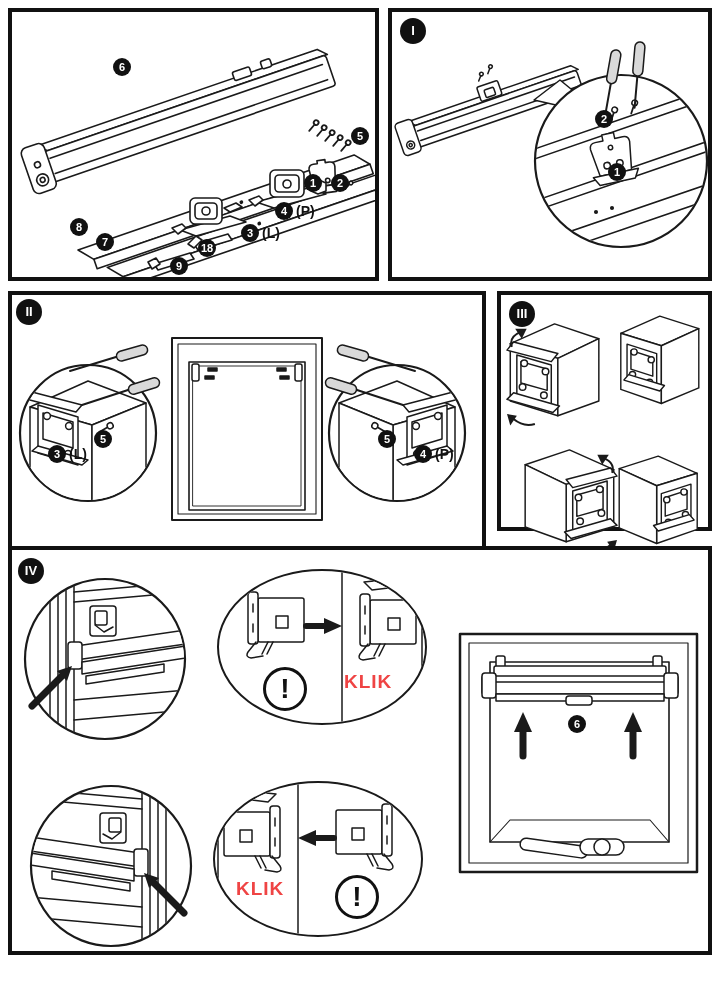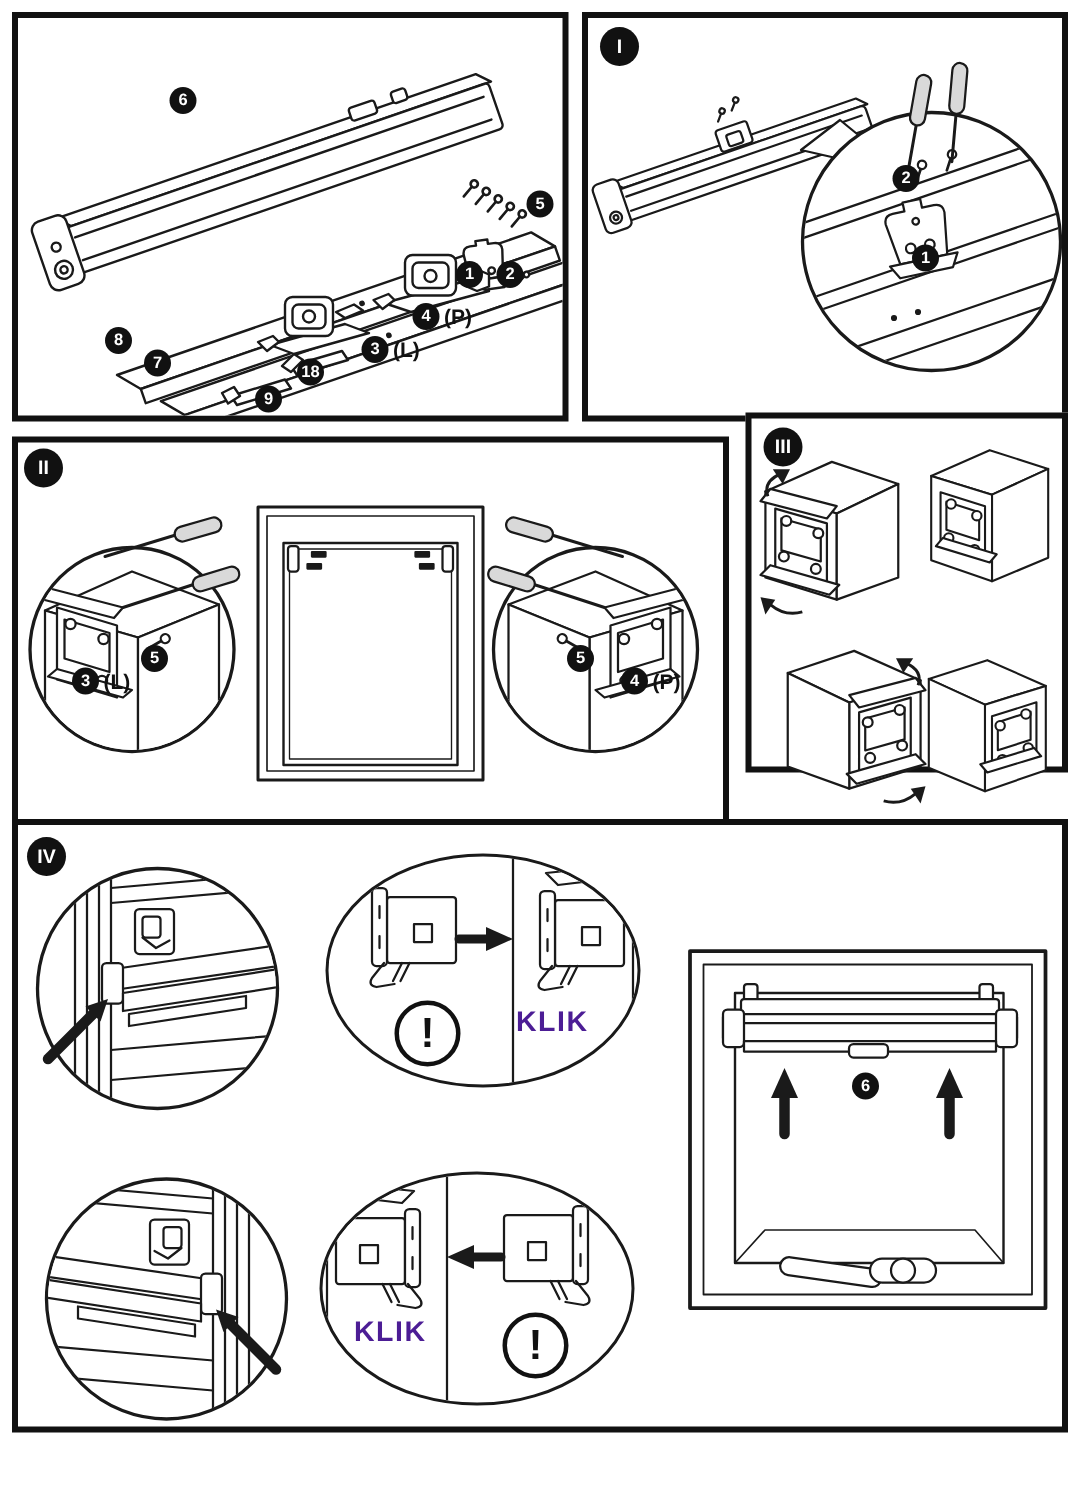--- a/index.html
+++ b/index.html
@@ -2,21 +2,21 @@
 <html><head>
 <meta charset="utf-8">
 <style>
   html,body{margin:0;padding:0;background:#ffffff;}
   #page{position:relative;width:720px;height:994px;background:#ffffff;font-family:"Liberation Sans",sans-serif;overflow:hidden;}
   .panel{position:absolute;background:#ffffff;border:4px solid #111111;box-sizing:border-box;}
   .badge{position:absolute;width:18px;height:18px;border-radius:50%;background:#111111;color:#ffffff;
          font:bold 11px/18px "Liberation Sans",sans-serif;text-align:center;letter-spacing:0;}
   .badge.lg{width:26px;height:26px;font:bold 13px/26px "Liberation Sans",sans-serif;}
   .suffix{position:absolute;font:bold 14px/18px "Liberation Sans",sans-serif;color:#111111;}
-  .klik{position:absolute;font:bold 19px/22px "Liberation Sans",sans-serif;color:#4c1d95;letter-spacing:1px;}
+  .klik{position:absolute;font:bold 19px/22px "Liberation Sans",sans-serif;color:#ef4444;letter-spacing:1px;}
   .warn{position:absolute;width:44px;height:44px;box-sizing:border-box;border:3px solid #111111;border-radius:50%;
         background:#ffffff;color:#111111;font:bold 28px/38px "Liberation Sans",sans-serif;text-align:center;}
   svg{position:absolute;left:0;top:0;}
 </style>
 </head>
 <body>
 
 <div id="page">
 
   <div class="panel" style="left:8px;top:8px;width:371px;height:273px;">
@@ -260,21 +260,21 @@
     </svg>
     <div class="badge lg" style="left:4px;top:4px;">II</div>
     <div class="badge" style="left:36px;top:150px;">3</div>
     <span class="suffix" style="left:57px;top:150px;">(L)</span>
     <div class="badge" style="left:82px;top:135px;">5</div>
     <div class="badge" style="left:366px;top:135px;">5</div>
     <div class="badge" style="left:402px;top:150px;">4</div>
     <span class="suffix" style="left:423px;top:150px;">(P)</span>
   </div>
 
-  <div class="panel" style="left:497px;top:275px;width:215px;height:240px;">
+  <div class="panel" style="left:497px;top:291px;width:215px;height:240px;">
     <svg width="207" height="267" viewBox="0 0 207 267">
       <defs>
         <g id="blkOpen" stroke="#1a1a1a" fill="#ffffff" stroke-width="1.8" stroke-linejoin="round">
           <polygon points="4,30 58,6 112,24 62,48"></polygon>
           <polygon points="4,30 62,48 62,118 4,100"></polygon>
           <polygon points="62,48 112,24 112,100 62,118"></polygon>
           <polygon points="12,44 54,56 54,104 12,92"></polygon>
           <polygon points="17,52 49,61 49,87 17,78"></polygon>
           <circle cx="21" cy="54" r="4"></circle>
             <circle cx="47" cy="64" r="4"></circle>

